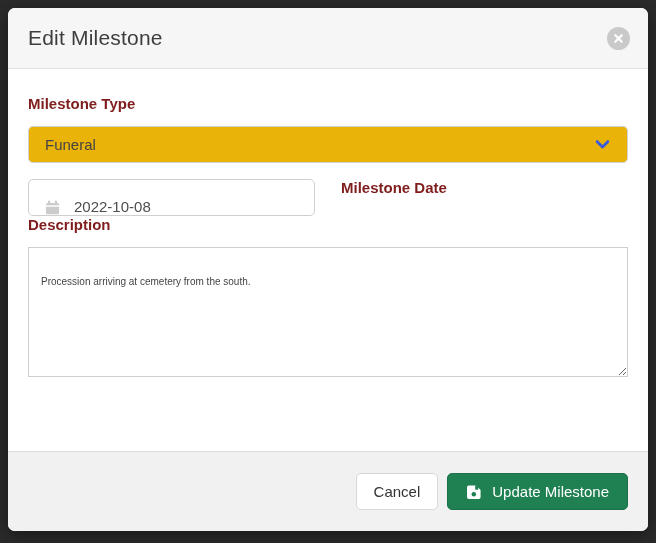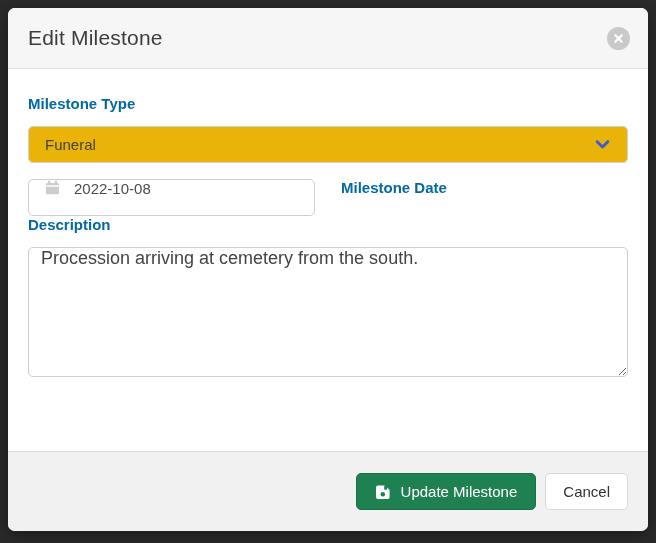--- a/index.html
+++ b/index.html
@@ -51,21 +51,21 @@
   
   .modal-body {
     flex: 1 1 auto;
     background: #ffffff;
     padding: 26px 20px 20px 20px;
   }
   .form-label {
     display: block;
     font-size: 15px;
     font-weight: 700;
-    color: #0369a1;
+    color: #7f1d1d;
     margin-bottom: 13px;
     line-height: 18px;
   }
   .select-control {
     height: 37px;
     border: 1px solid #cfcfcf;
     border-radius: 5px;
     background: #eab308;
     display: flex;
     align-items: center;
@@ -82,21 +82,21 @@
     grid-template-columns: 1fr 1fr;
     gap: 26px;
     margin-top: 16px;
   }
   .input-wrap {
     height: 37px;
     border: 1px solid #cfcfcf;
     border-radius: 5px;
     background: #ffffff;
     display: flex;
-    align-items: flex-start;
+    align-items: flex-end;
     padding: 0 14px 0 16px;
     gap: 14px;
   }
   .input-wrap .field-icon { display: flex; flex: 0 0 auto; }
   .text-input {
     flex: 1 1 auto;
     min-width: 0;
     border: none;
     outline: none;
     background: transparent;
@@ -109,24 +109,24 @@
     display: flex;
     flex: 0 0 auto;
     cursor: pointer;
     padding: 2px;
   }
   .desc-group { }
   .desc-textarea {
     width: 100%;
     height: 130px;
     border: 1px solid #cfcfcf;
-    border-radius: 5px;
-    padding: 0 12px;
+    border-radius: 0;
+    padding: 24px 12px;
     font-family: inherit;
-    font-size: 18px;
+    font-size: 10px;
     color: #444444;
     line-height: 20px;
     resize: both;
     outline: none;
   }
   
   .modal-footer {
     flex: 0 0 80px;
     background: #f1f1f1;
     border-top: 1px solid #dcdcdc;
@@ -209,28 +209,28 @@
     </div>
 
     <div class="desc-group">
       <label class="form-label">Description</label>
       <textarea class="desc-textarea" style="">Procession arriving at cemetery from the south.</textarea>
     </div>
 
   </div>
 
   <div class="modal-footer">
+    <button class="btn btn-cancel">
+      <span>Cancel</span>
+    </button>
     <button class="btn btn-update">
       <span style="display:flex;">
         <svg width="16" height="16" viewBox="0 0 17 17">
           <path d="M3 1.5 h7.6 L15.5 6.4 V14 a1.9 1.9 0 0 1 -1.9 1.9 H3 A1.9 1.9 0 0 1 1.1 14 V3.4 A1.9 1.9 0 0 1 3 1.5 Z" fill="#ffffff"></path>
           <rect x="9.8" y="1.5" width="3.1" height="4.6" fill="#1f8052"></rect>
           <circle cx="8.3" cy="11" r="2.4" fill="#1f8052"></circle>
         </svg>
       </span>
       <span>Update Milestone</span>
     </button>
-    <button class="btn btn-cancel">
-      <span>Cancel</span>
-    </button>
   </div>
 
 </div>
 
 </body></html>

